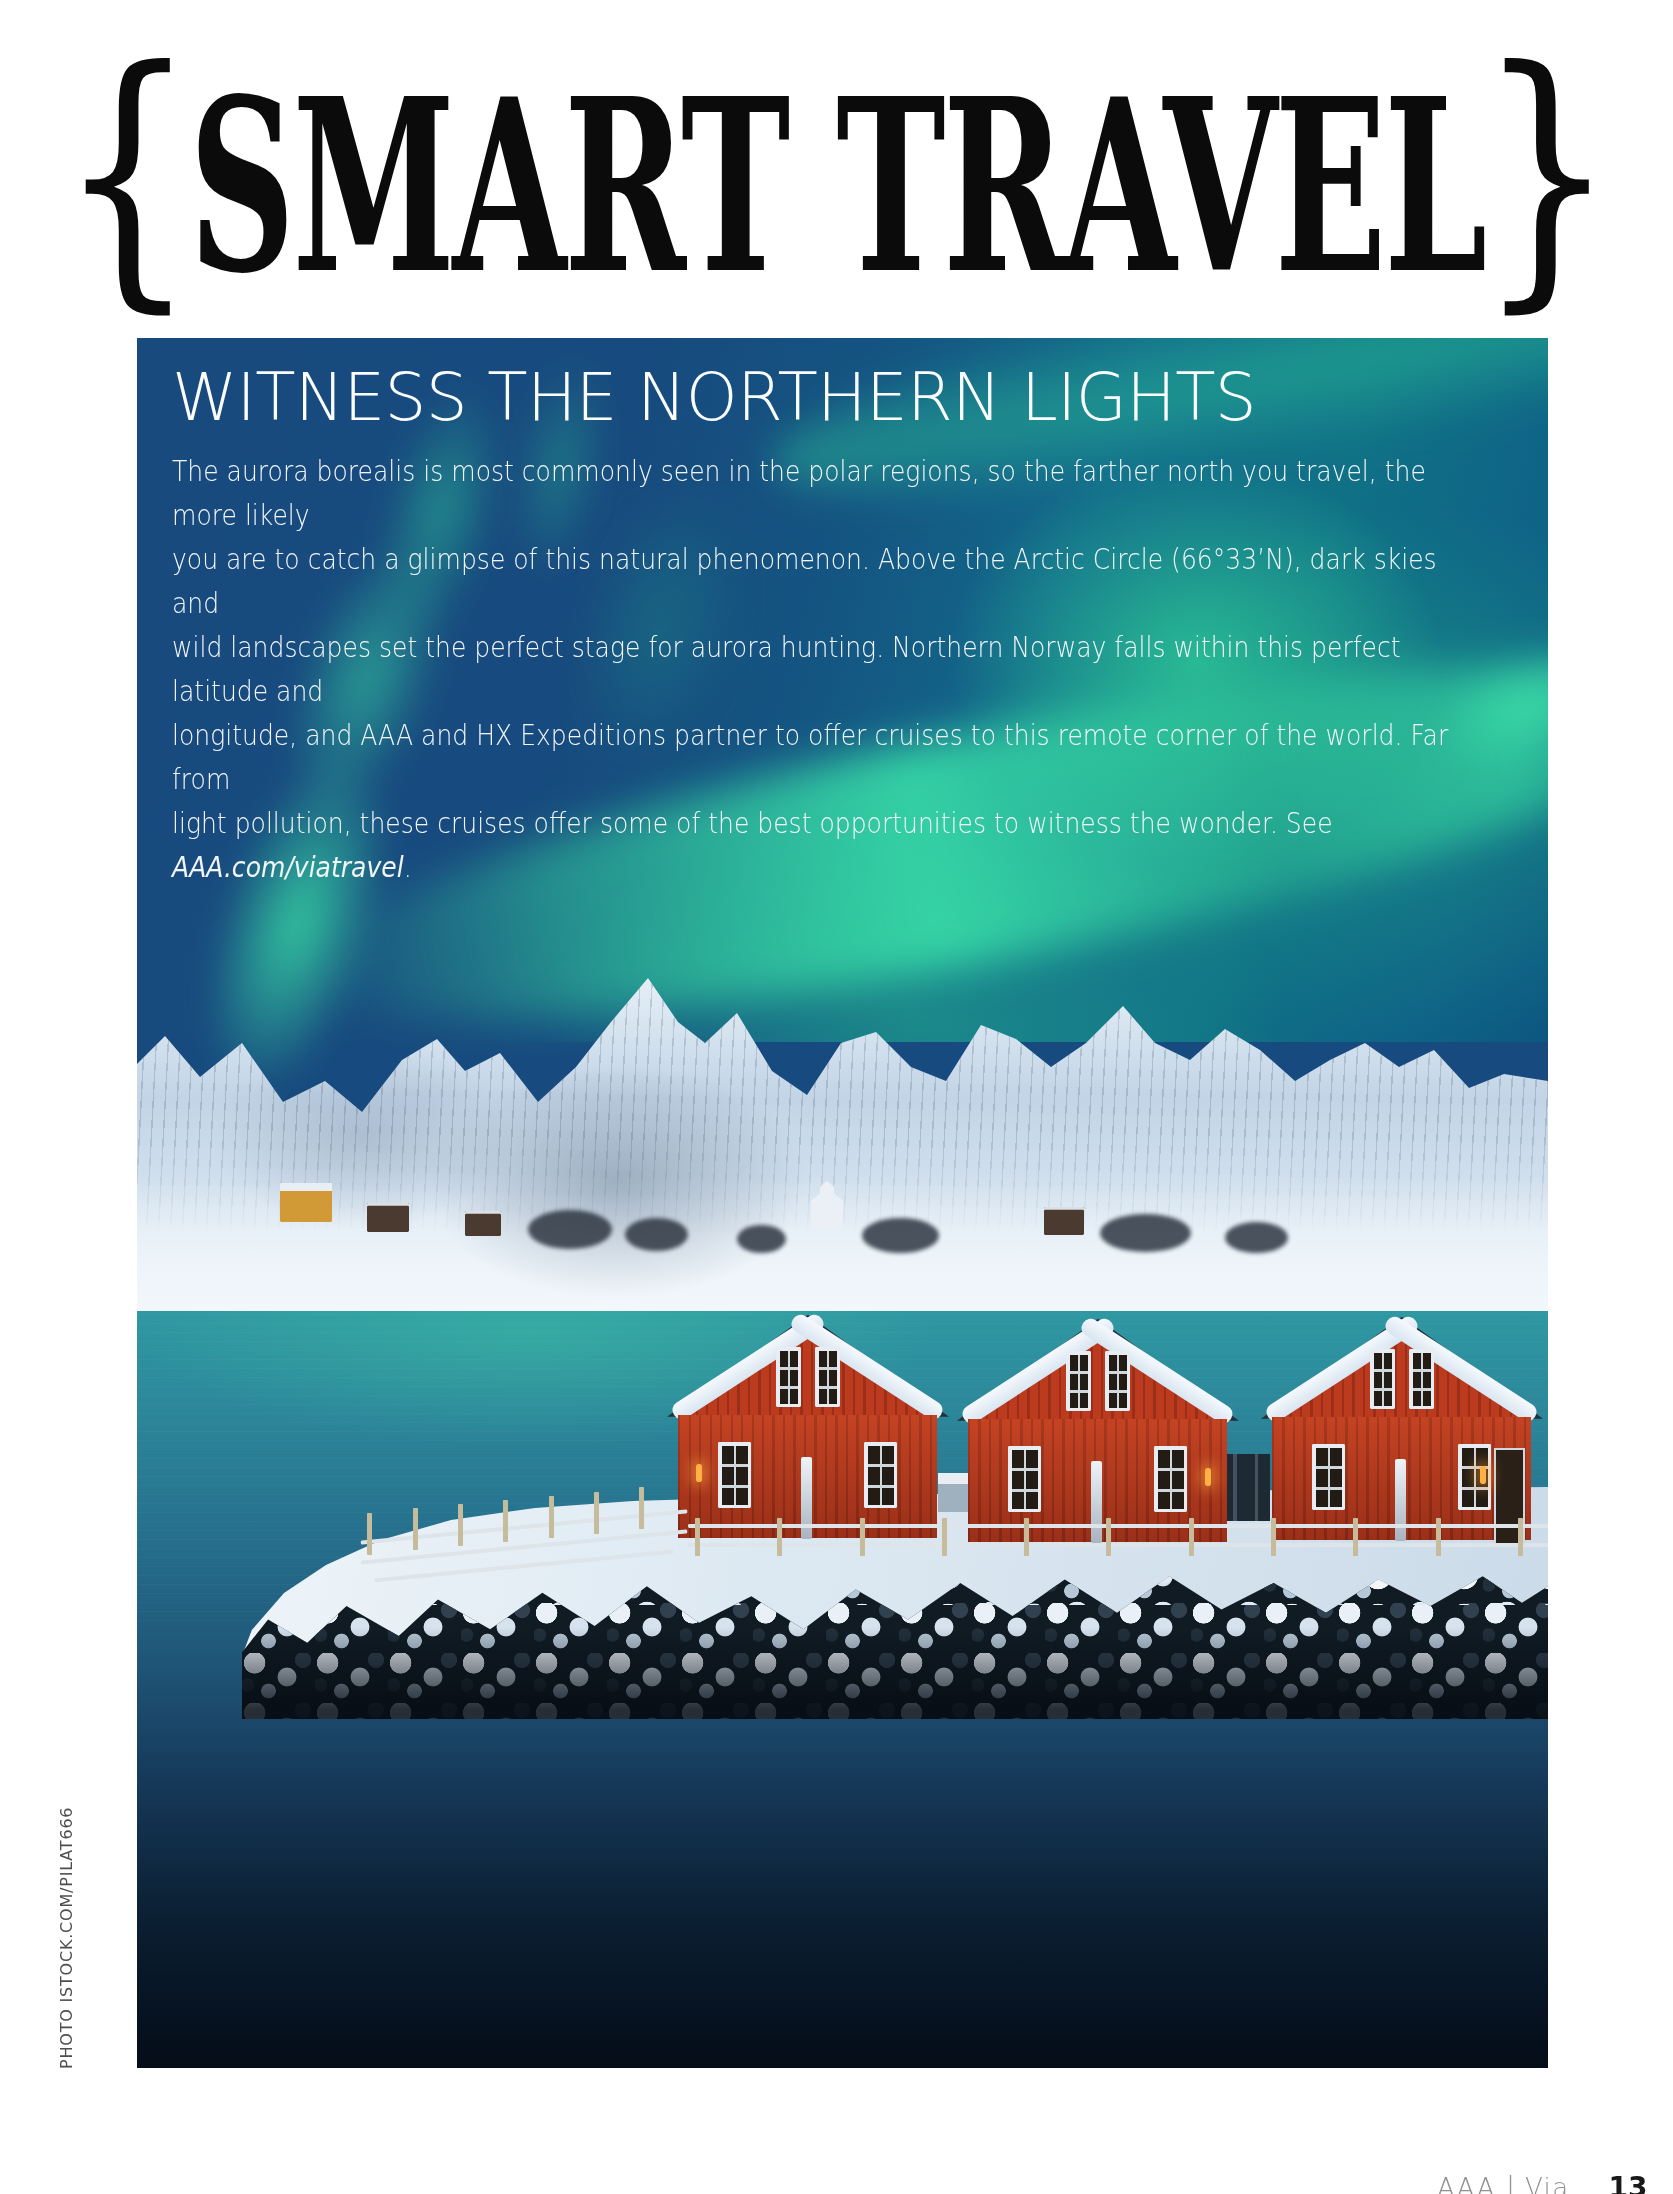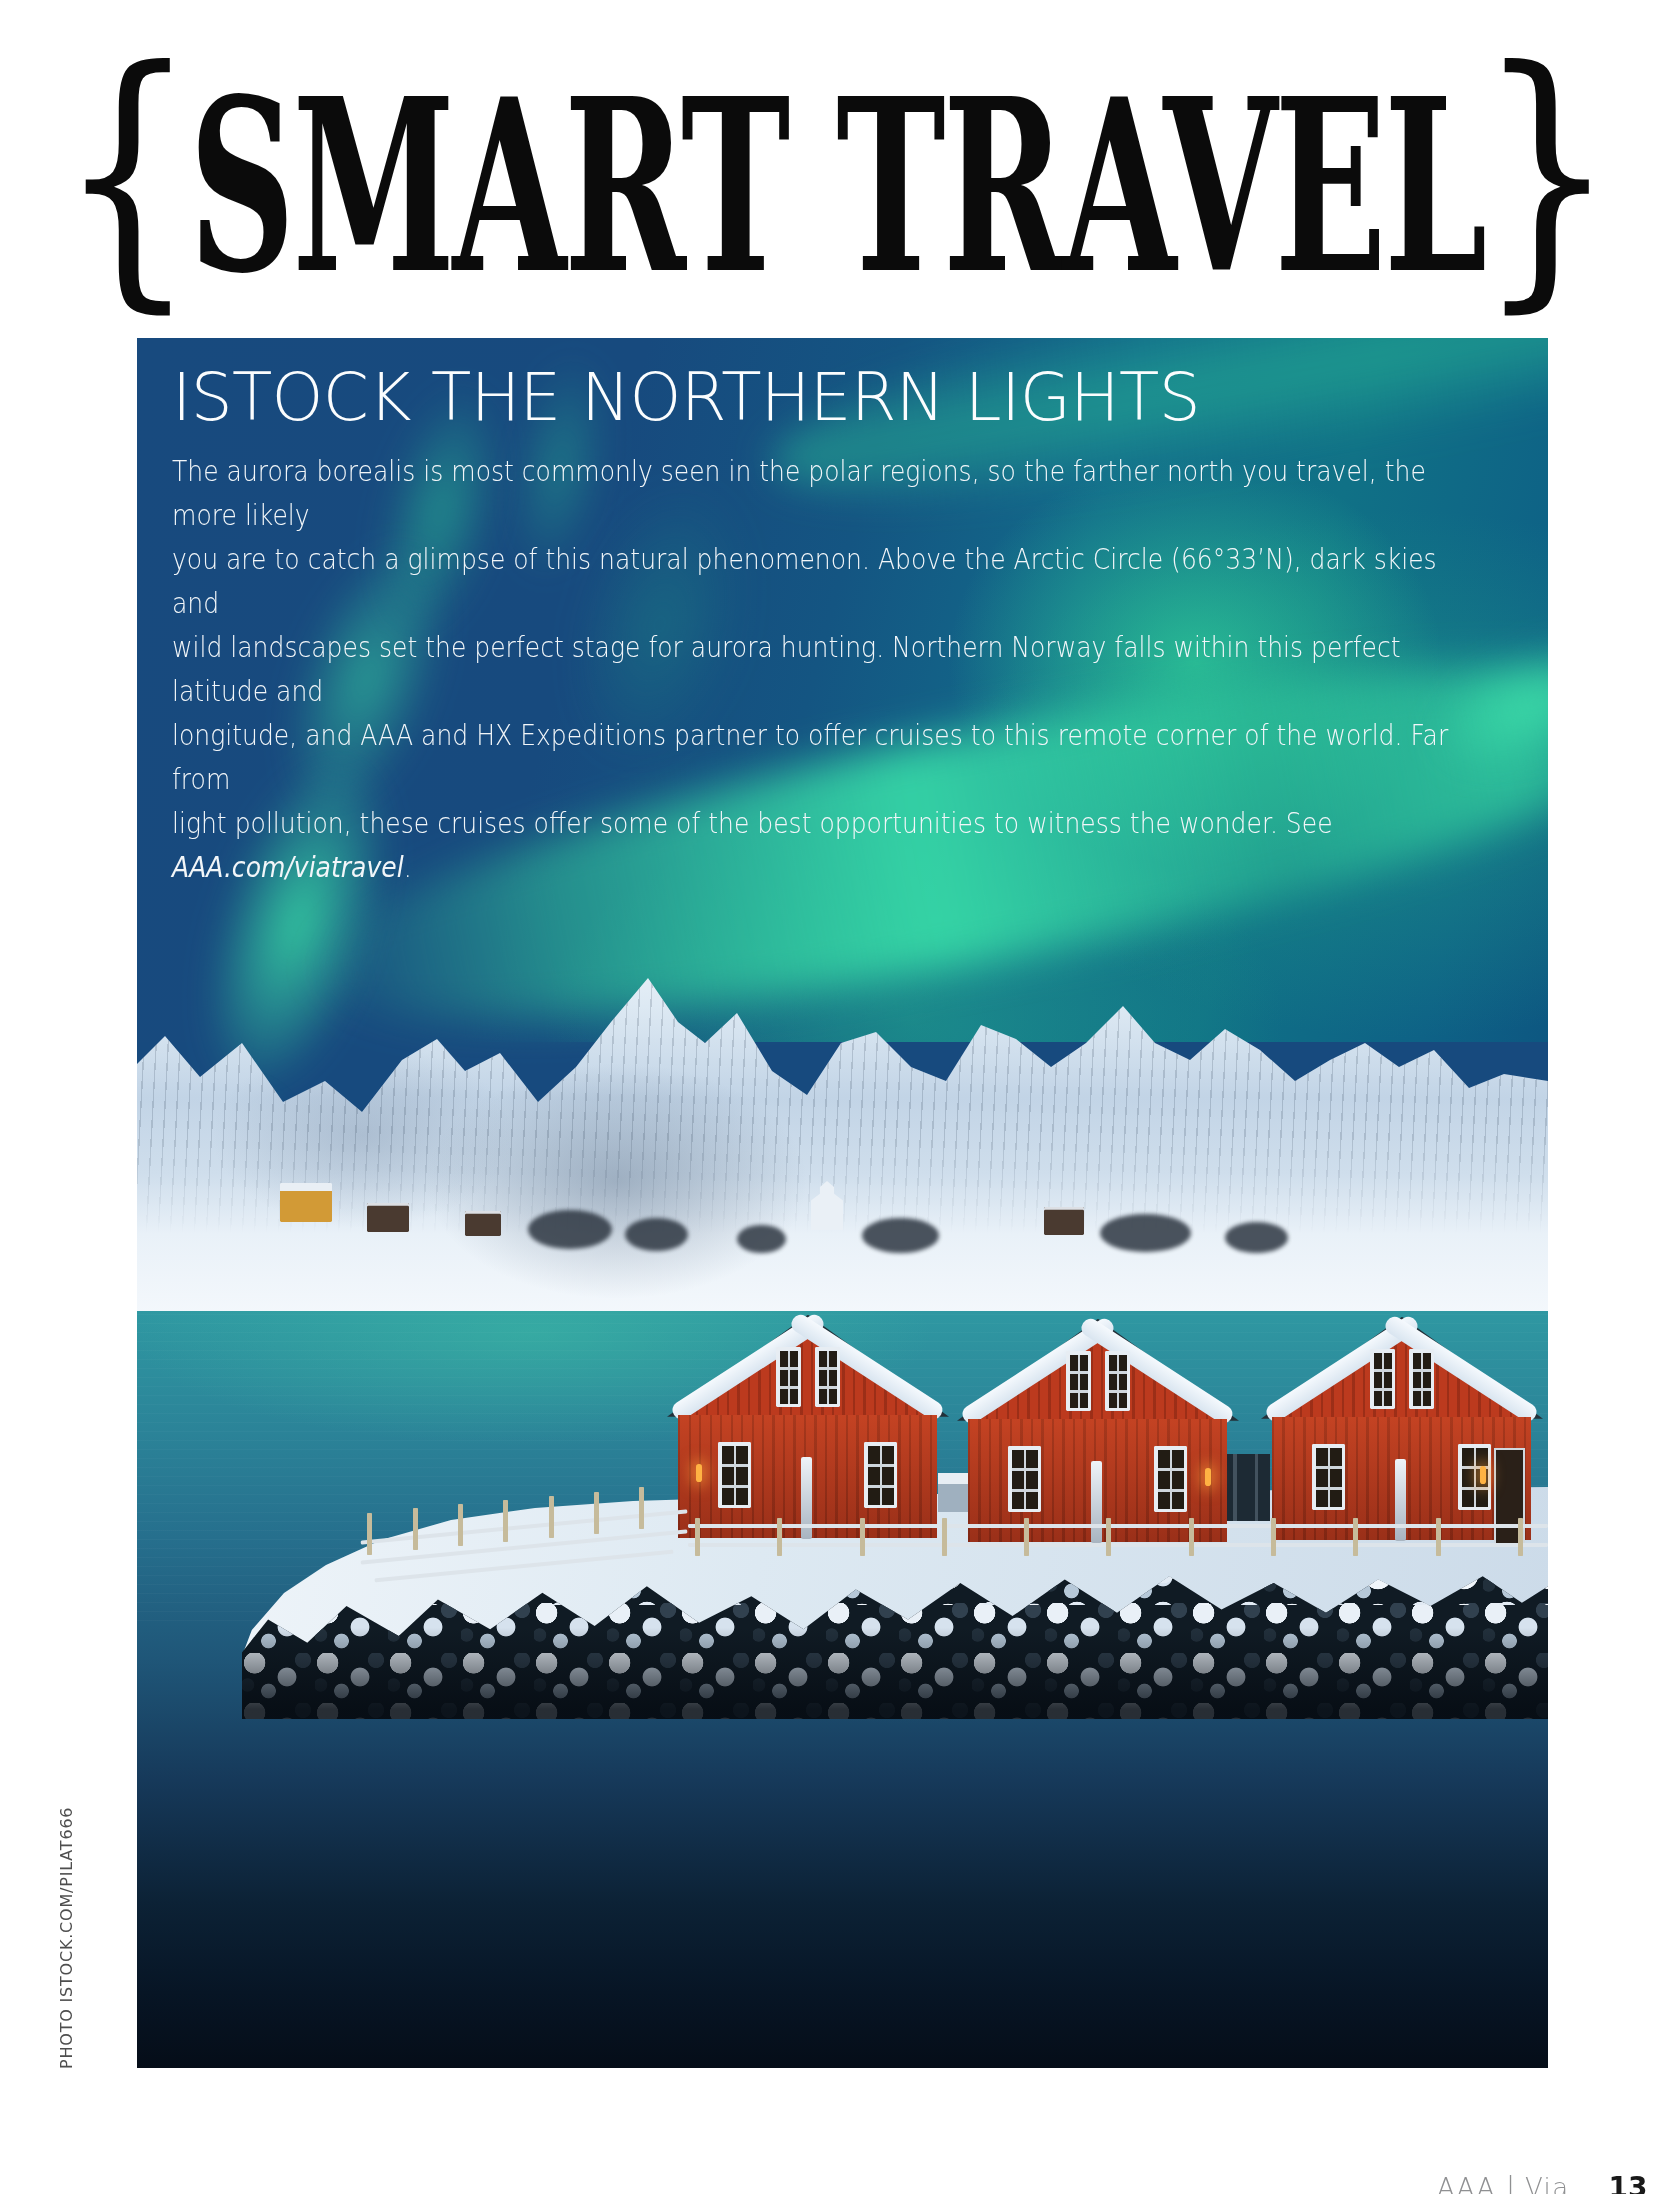--- a/index.html
+++ b/index.html
@@ -295,21 +295,21 @@
     <div class="fence-post" style="left:969px;top:1180px;height:38px;"></div>
     <div class="fence-post" style="left:1052px;top:1180px;height:38px;"></div>
     <div class="fence-post" style="left:1134px;top:1180px;height:38px;"></div>
     <div class="fence-post" style="left:1216px;top:1180px;height:38px;"></div>
     <div class="fence-post" style="left:1299px;top:1180px;height:38px;"></div>
     <div class="fence-post" style="left:1381px;top:1180px;height:38px;"></div>
 
     <div class="rocks"></div>
 
     <div class="card-text">
-      <h2 class="card-title">ISTOCK THE NORTHERN LIGHTS</h2>
+      <h2 class="card-title">WITNESS THE NORTHERN LIGHTS</h2>
       <div class="card-body">
         <div>The aurora borealis is most commonly seen in the polar regions, so the farther north you travel, the more likely</div>
         <div>you are to catch a glimpse of this natural phenomenon. Above the Arctic Circle (66°33’N), dark skies and</div>
         <div>wild landscapes set the perfect stage for aurora hunting. Northern Norway falls within this perfect latitude and</div>
         <div>longitude, and AAA and HX Expeditions partner to offer cruises to this remote corner of the world. Far from</div>
         <div><span>light pollution, these cruises offer some of the best opportunities to witness the wonder. See </span><em>AAA.com/viatravel</em><span>.</span></div>
       </div>
     </div>
   </section>
 

